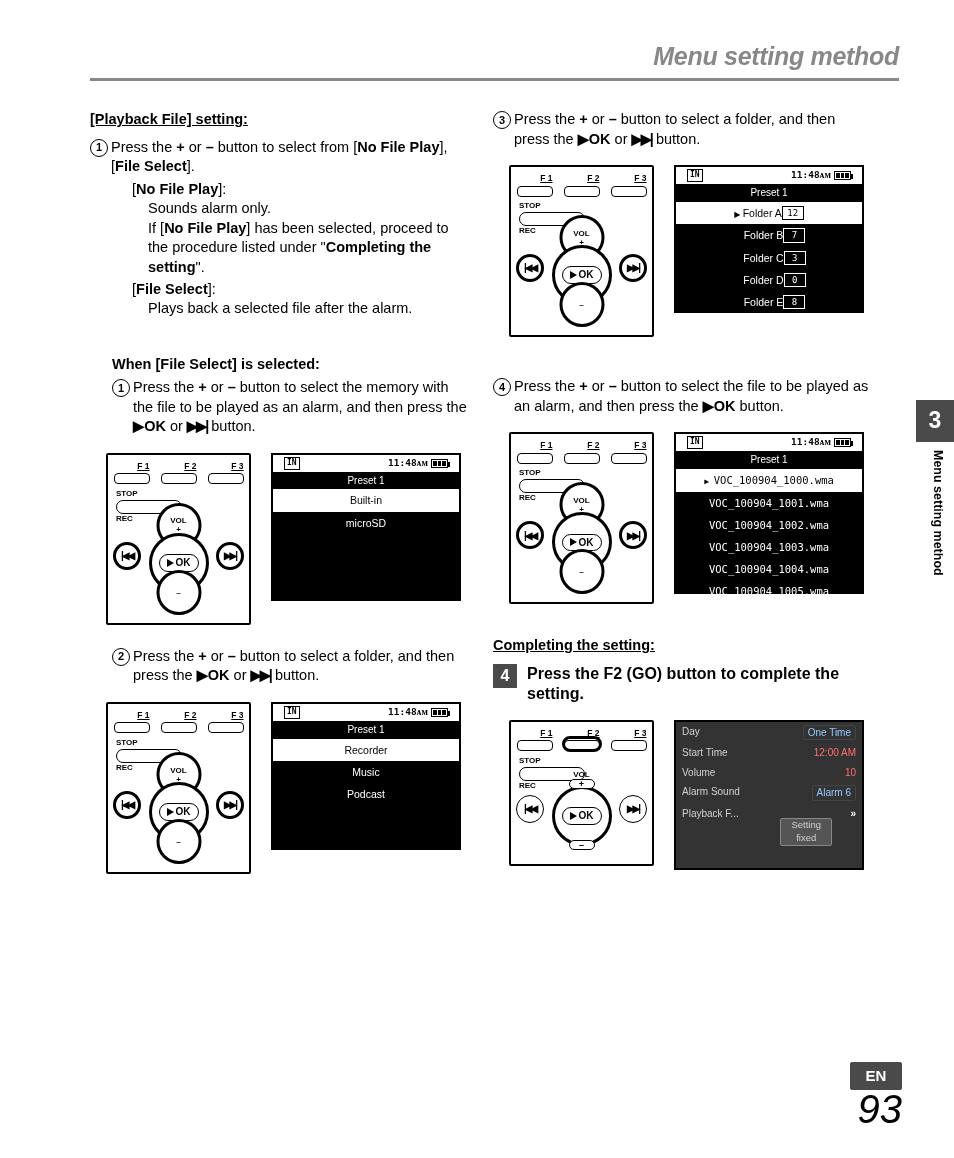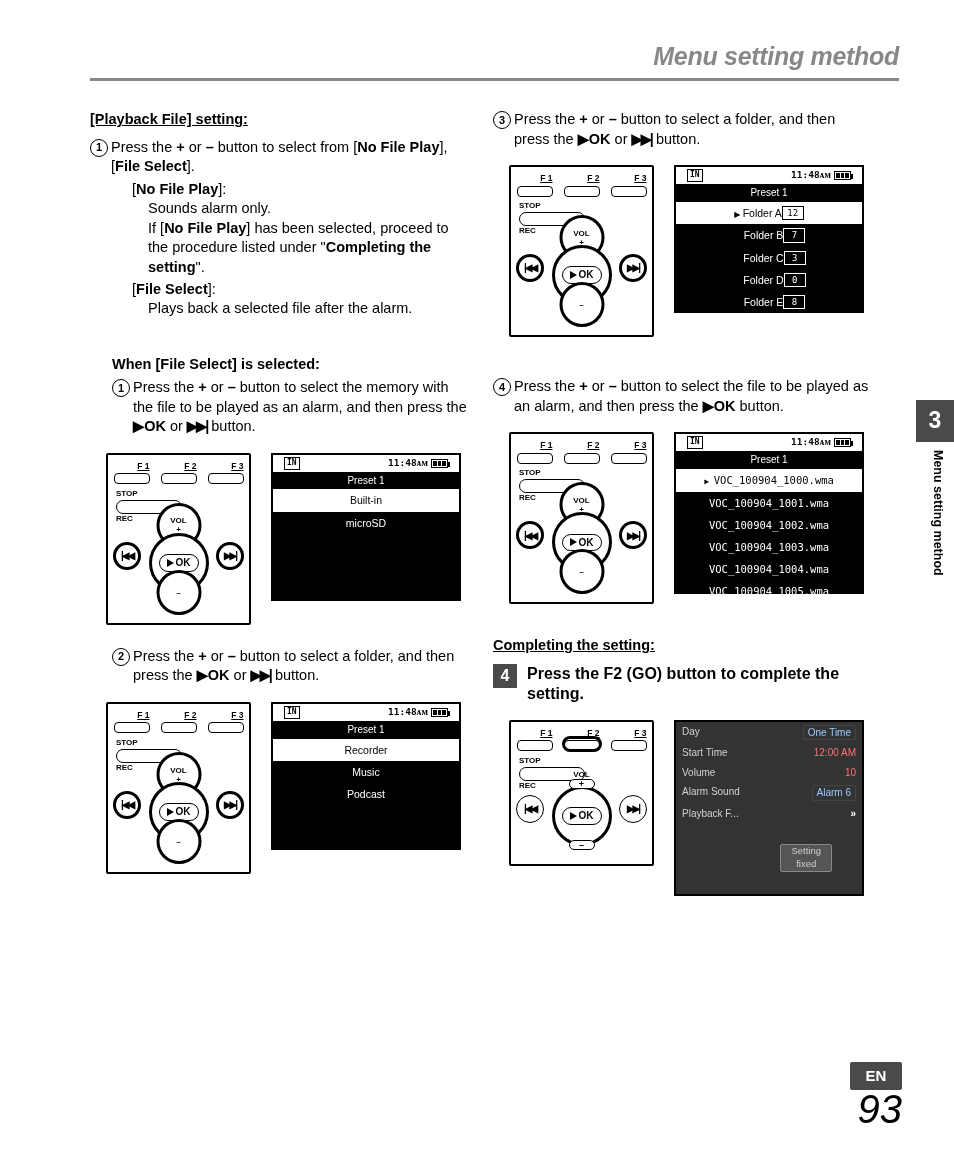--- a/index.html
+++ b/index.html
@@ -580,21 +580,21 @@
           </div>
         <div style="position:absolute;top:57px;left:50%;transform:translateX(-50%);width:26px;height:10px;border:1.5px solid #000;border-radius:5px;background:#fff;text-align:center;font-size:9px;line-height:9px;font-weight:700">+</div>
         <div style="position:absolute;top:118px;left:50%;transform:translateX(-50%);width:26px;height:10px;border:1.5px solid #000;border-radius:5px;background:#fff;text-align:center;font-size:9px;line-height:9px;font-weight:700">–</div>
         <div class="side-ring l" style="border-width:1.5px">
             <span class="sr-glyph">|◀◀</span>
           </div>
         <div class="side-ring r" style="border-width:1.5px">
             <span class="sr-glyph">▶▶|</span>
           </div>
       </div>
-      <div class="screen settings" style="height:176px">
+      <div class="screen settings" style="height:150px">
         <div class="setting-row">
             <span>Day</span>
             <span class="setting-val blue">One Time</span>
           </div>
         <div class="setting-row">
             <span>Start Time</span>
             <span class="setting-val">12:00 AM</span>
           </div>
         <div class="setting-row">
             <span>Volume</span>

